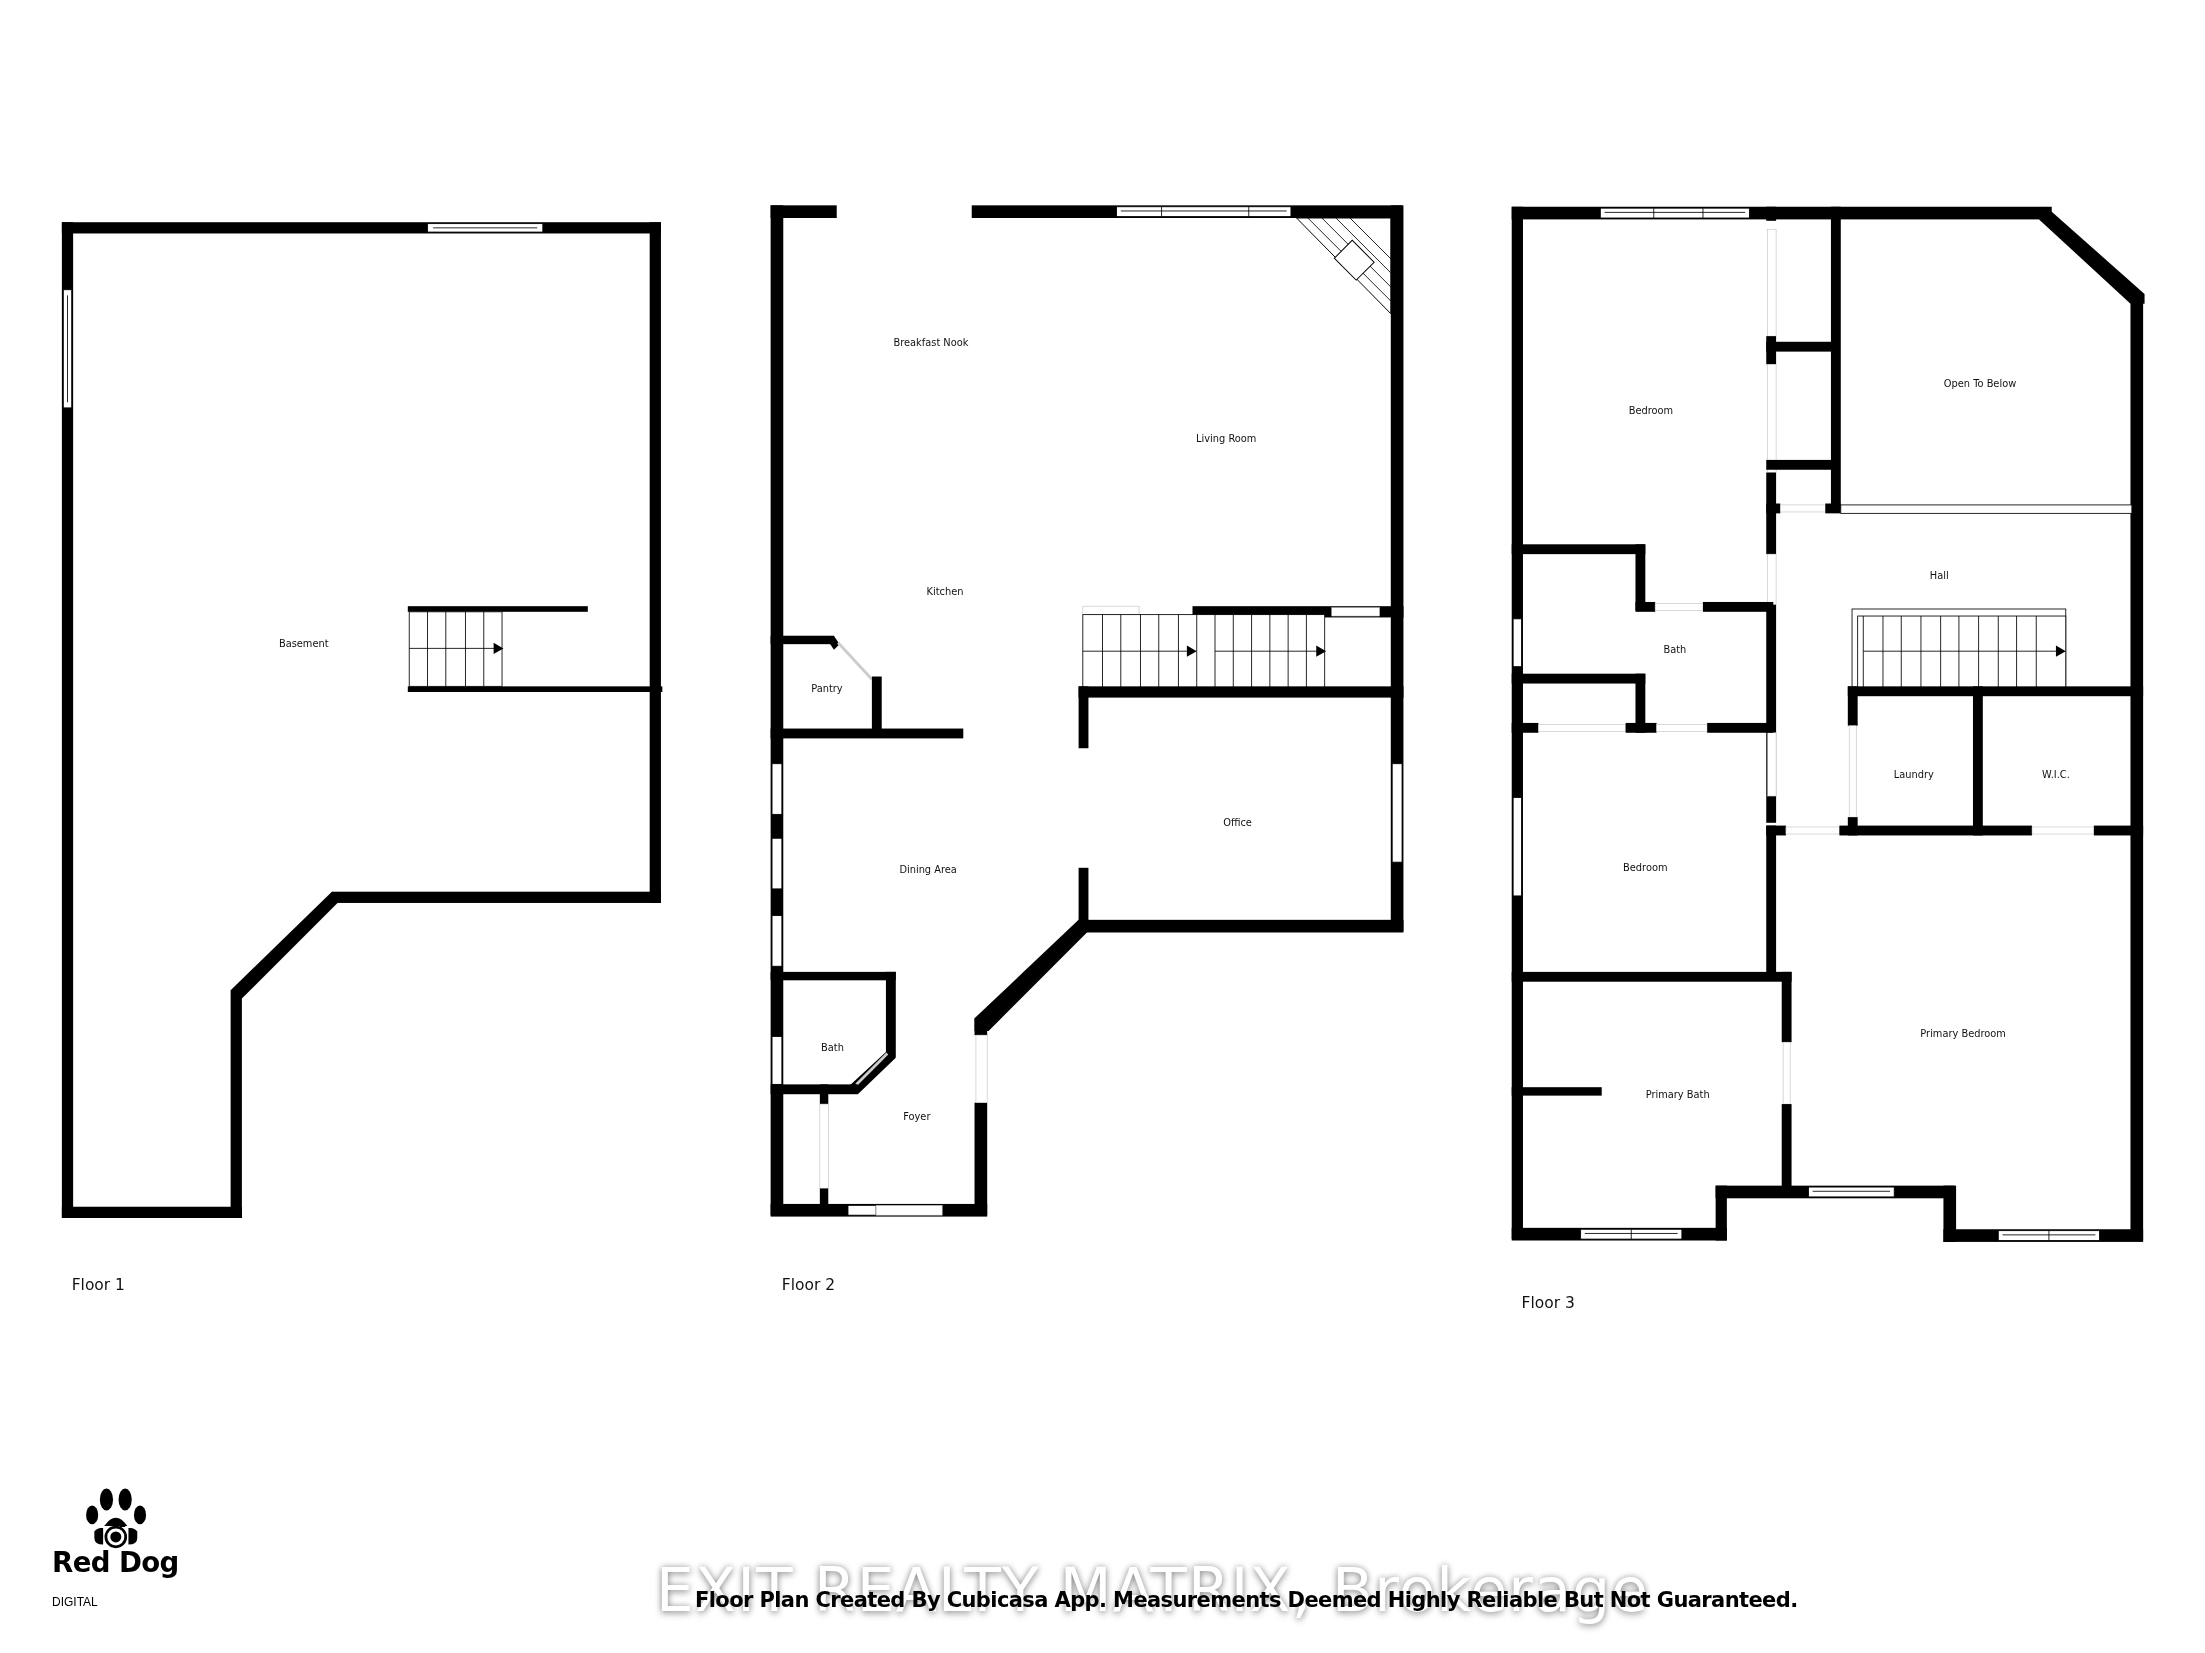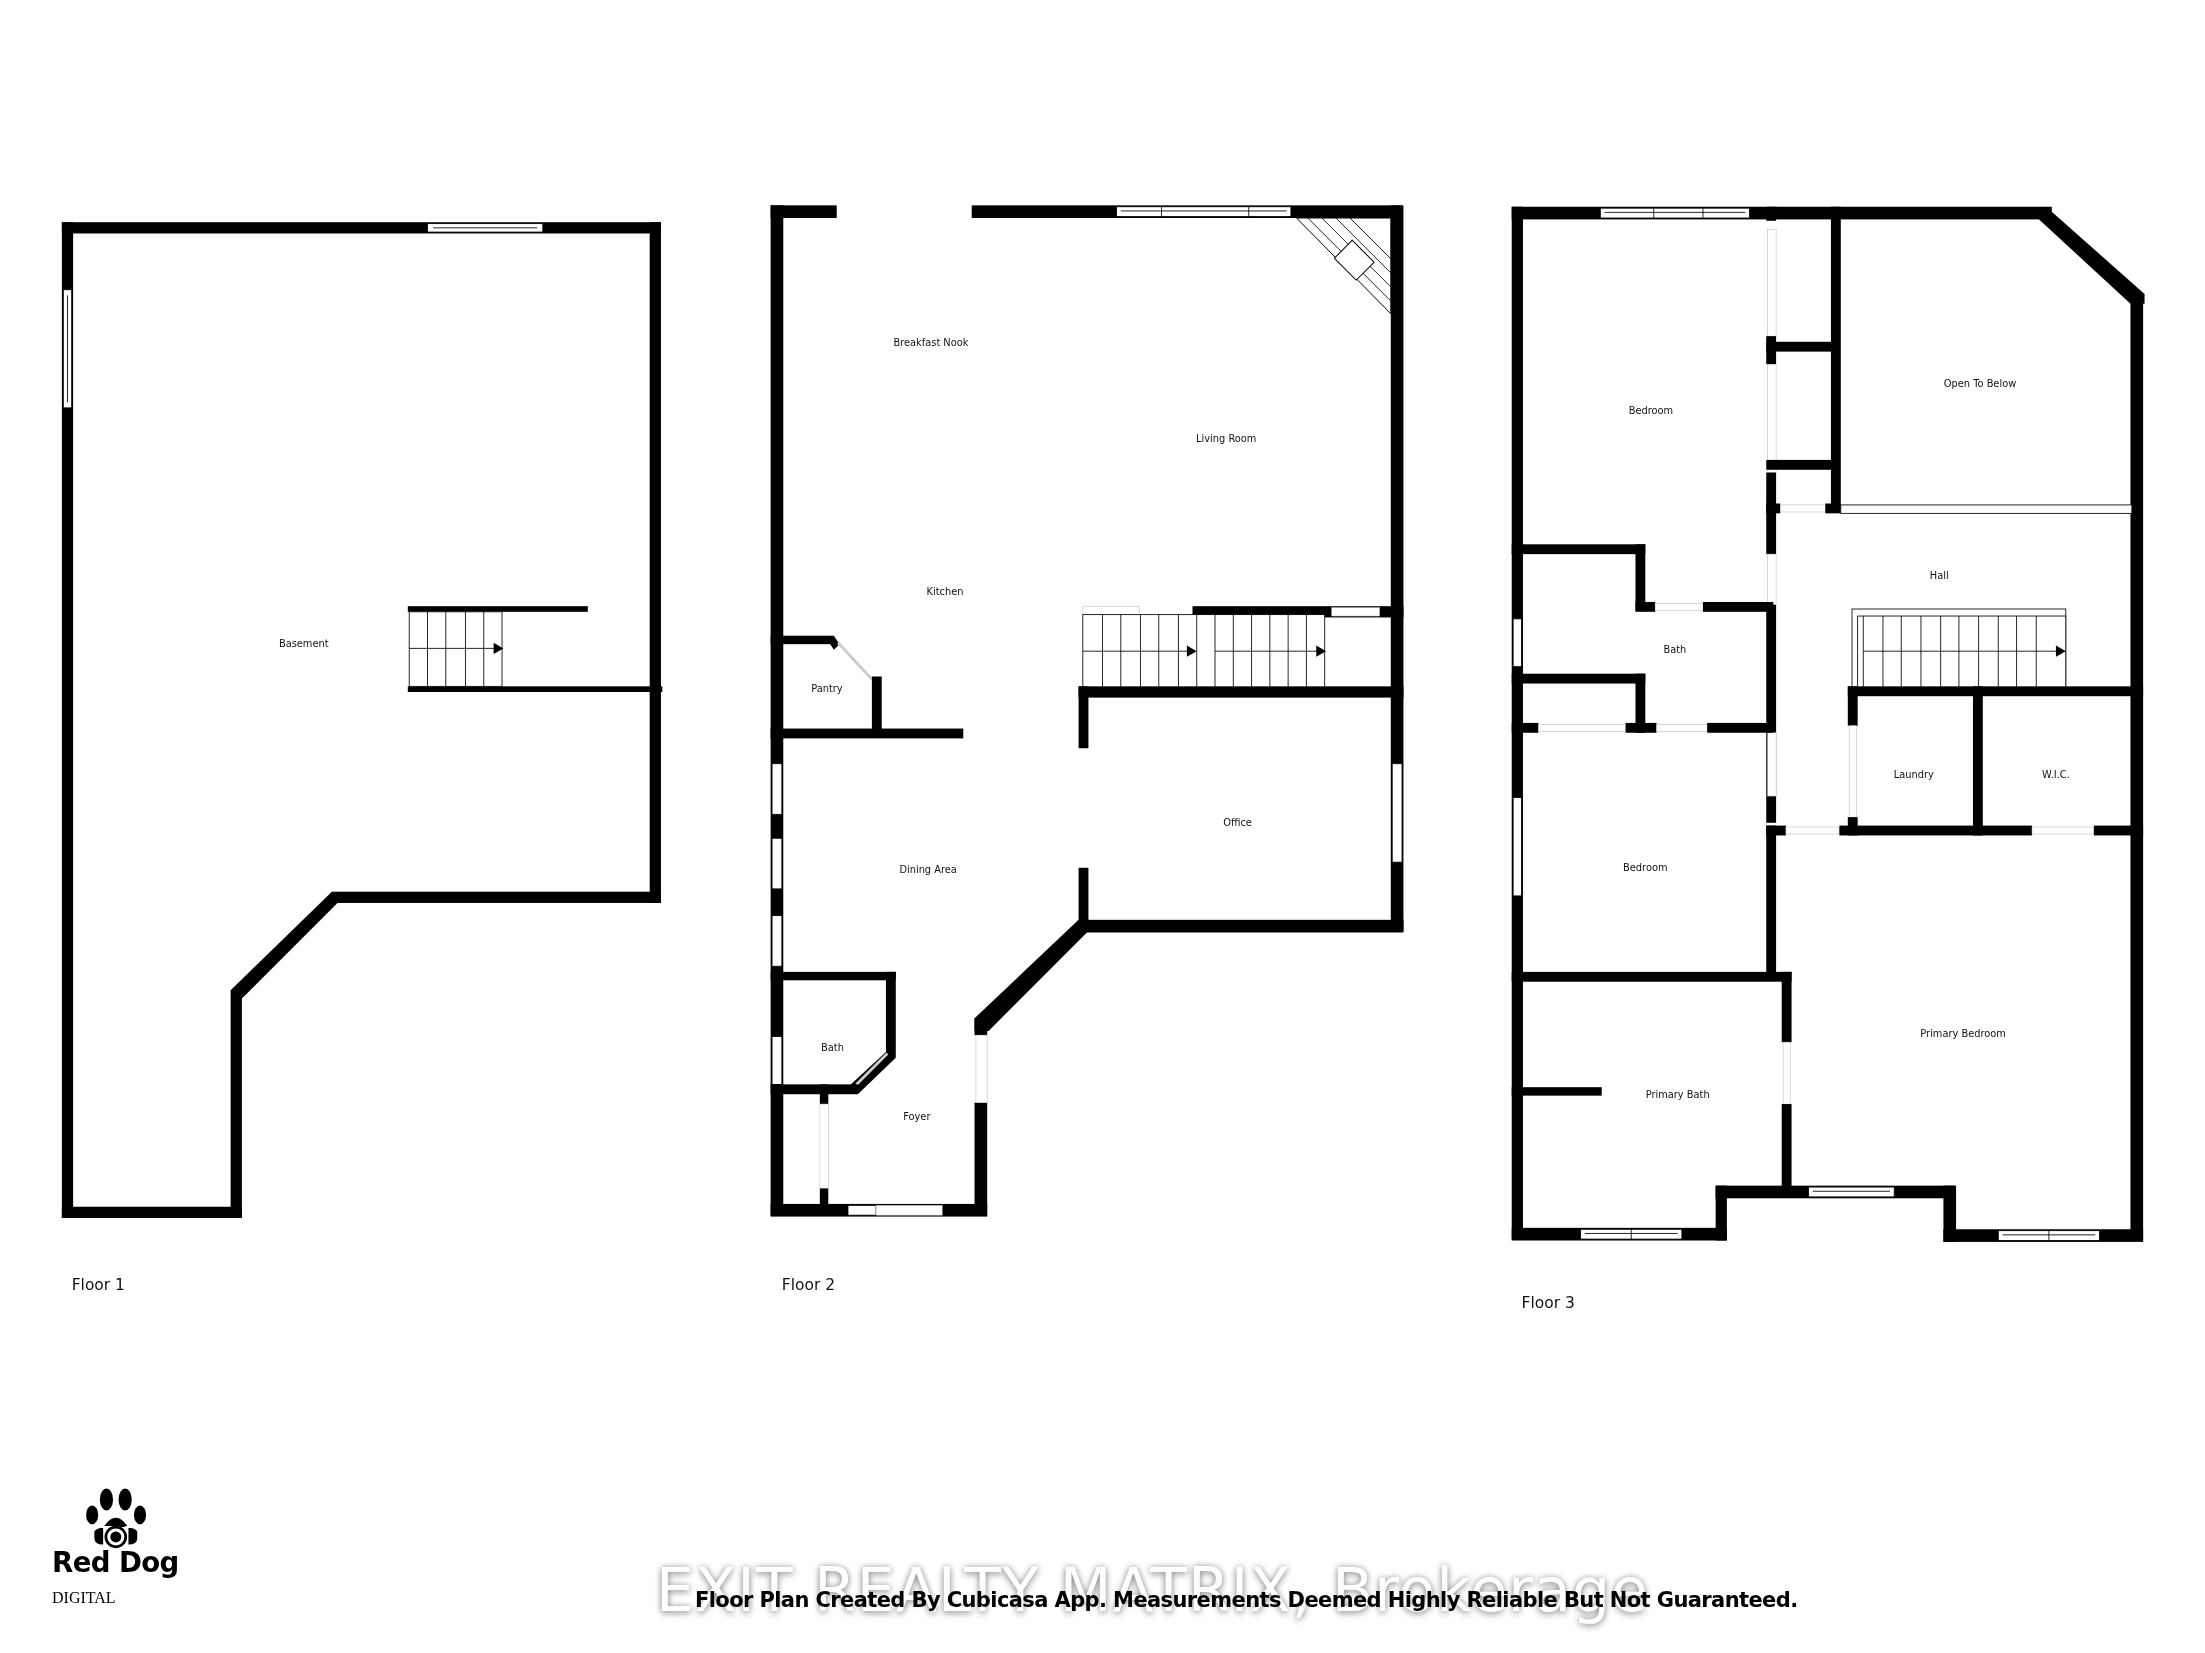--- a/index.html
+++ b/index.html
@@ -7,21 +7,21 @@
   #plan { position:absolute; left:0; top:0; width:2205px; height:1654px; }
   .wall { fill:#000; }
   .room-label { font-family:"DejaVu Sans", sans-serif; font-size:7px; fill:#111; text-anchor:middle; }
   .floor-label { font-family:"DejaVu Sans", sans-serif; font-size:11px; fill:#111; }
   .win { fill:#fff; stroke:#000; stroke-width:0.6; }
   .door { fill:#fff; stroke:#bbb; stroke-width:0.4; }
   .stair { fill:#fff; stroke:#000; stroke-width:0.6; }
   .thin { stroke:#000; stroke-width:0.6; fill:none; }
   .logo-wrap { position:absolute; left:52px; top:1483px; width:132px; text-align:left; }
   .logo-title { font-family:"DejaVu Sans", sans-serif; font-weight:bold; font-size:27.6px; color:#000; line-height:1; letter-spacing:-0.6px; }
-  .logo-sub { font-family:Liberation Serif, serif; font-size:16px; color:#000; margin-top:12px; }
+  .logo-sub { font-family:Liberation Sans, sans-serif; font-size:12px; color:#000; margin-top:18px; }
   .watermark { position:absolute; left:656px; top:1555px; width:904px; text-align:center; font-family:"DejaVu Sans", sans-serif; font-size:60px; color:#fff; letter-spacing:1.1px; text-shadow:0 0 6.6px rgba(0,0,0,0.35), 0 3.3px 7.7px rgba(0,0,0,0.25); white-space:nowrap; }
   .disclaimer { position:absolute; left:695px; top:1588px; width:827px; text-align:center; font-family:"DejaVu Sans", sans-serif; font-size:21px; color:#000; white-space:nowrap; letter-spacing:-0.6px;font-weight:bold; }
 </style>
 </head>
 <body>
 
 <svg id="plan" viewBox="0 0 1568 1176" preserveAspectRatio="none" xmlns="http://www.w3.org/2000/svg">
 
   <g>
 

